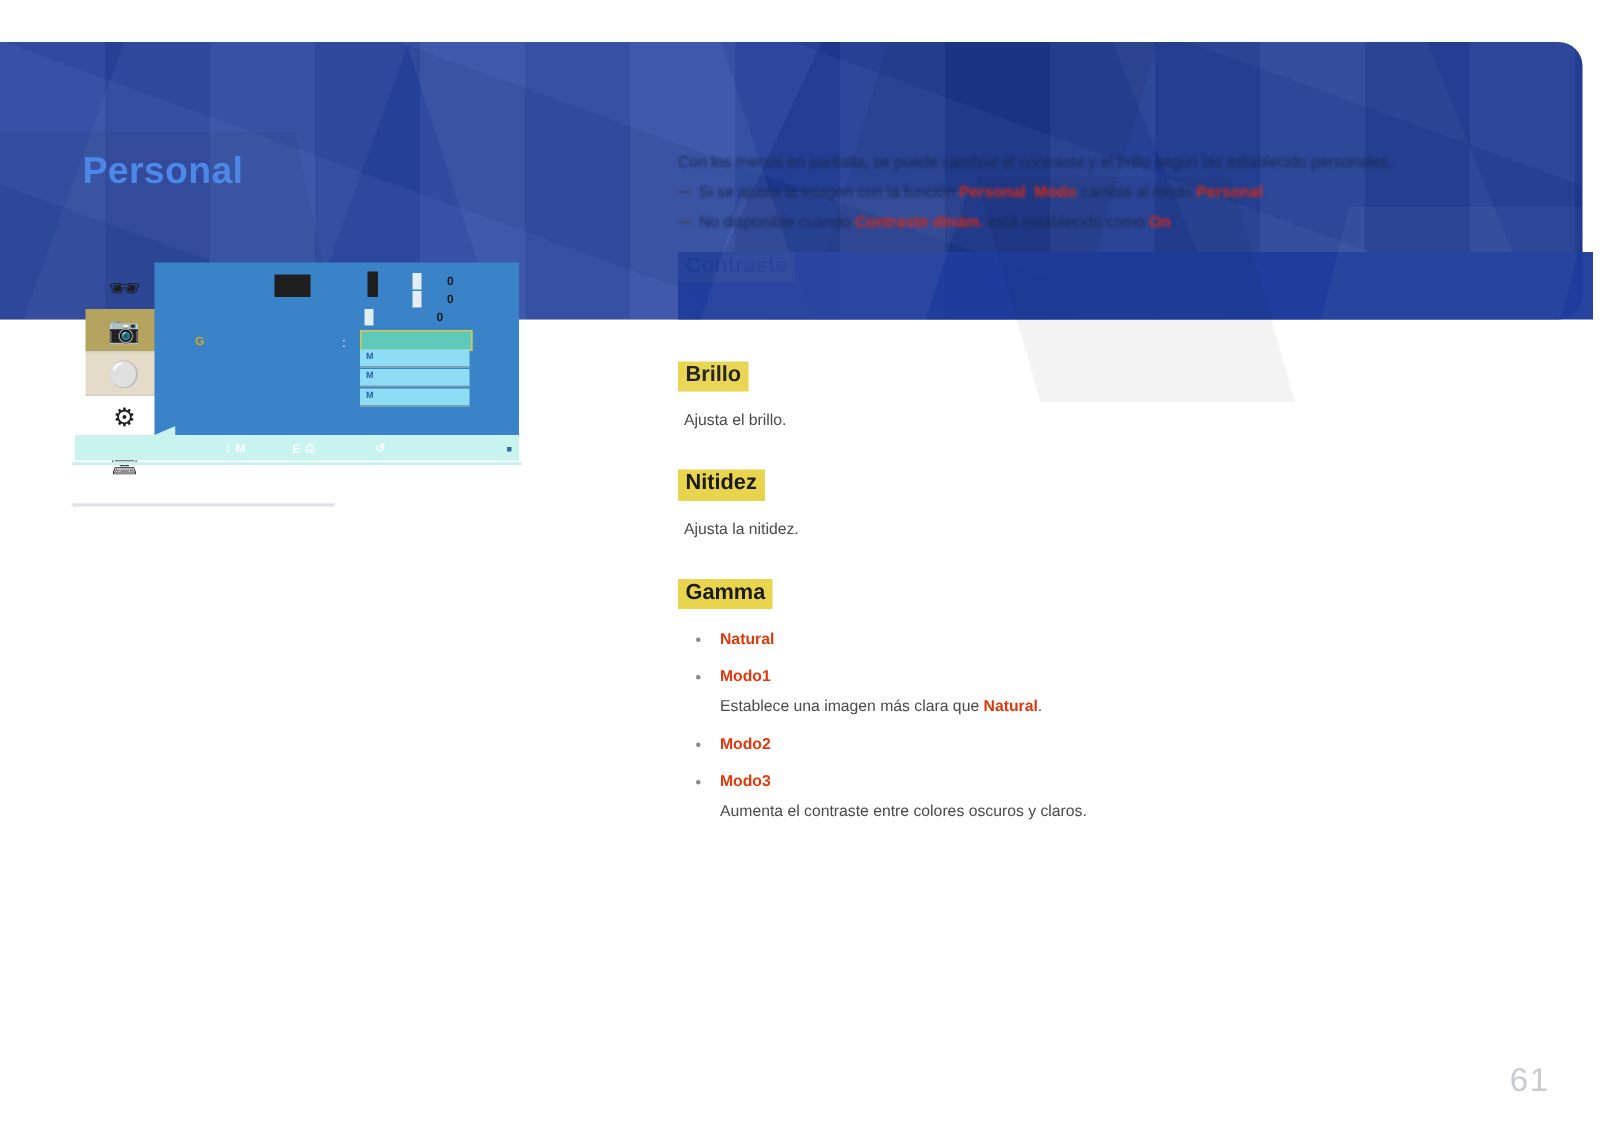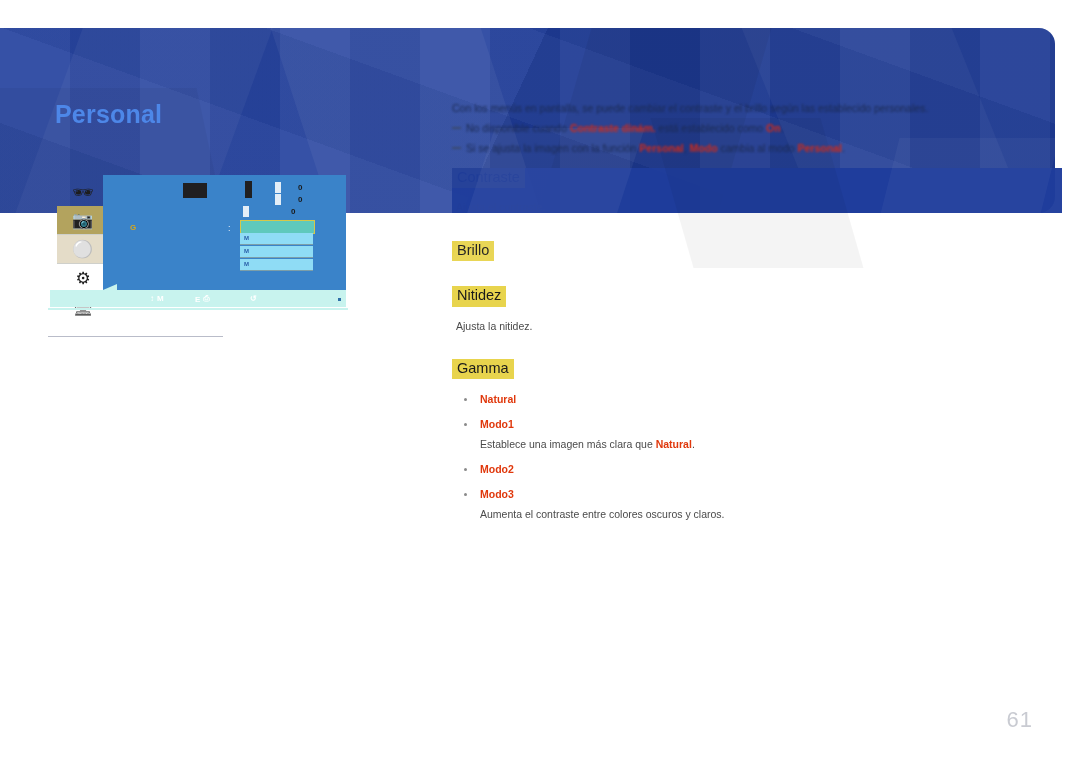--- a/index.html
+++ b/index.html
@@ -83,21 +83,21 @@
   #content{
     position:absolute;
     left:452px; top:168px;
     width:560px;
   }
   .hl{
     display:inline-block;
     background:#e8d44d;
     color:#1a1a1a;
     font-size:14.5px;
-    font-weight:normal;
+    font-weight:bold;
     padding:2px 5px 3px 5px;
     line-height:1.05;
   }
   .sec{margin-bottom:0;}
   .sec-desc{
     font-size:10.5px;
     color:#4a4a4a;
     margin:11px 0 0 4px;
     line-height:16px;
   }
@@ -295,35 +295,36 @@
   <div class="facet-b"></div>
   <div class="facet-c"></div>
   <div class="facet-d"></div>
   <div class="facet-e"></div>
 </div>
 
 <div id="page-title">Personal</div>
 
 <div id="intro">
   <div class="lead">Con los menús en pantalla, se puede cambiar el contraste y el brillo según las establecido personales.</div>
+  <div class="note-row" id="note1"><span>Si se ajusta la imagen con la función </span><span class="kw-red">Personal</span><span>, </span><span class="kw-red">Modo</span><span> cambia al modo </span><span class="kw-red">Personal</span><span>.</span></div>
   <div class="note-row" id="note2"><span>No disponible cuando </span><span class="kw-red">Contraste dinám.</span><span> está establecido como </span><span class="kw-red">On</span><span>.</span></div>
-  <div class="note-row" id="note1"><span>Si se ajusta la imagen con la función </span><span class="kw-red">Personal</span><span>, </span><span class="kw-red">Modo</span><span> cambia al modo </span><span class="kw-red">Personal</span><span>.</span></div>
 </div>
 
 <div id="content">
 
   <div class="sec" id="sec-contraste">
     <span class="hl">Contraste</span>
     <div class="sec-desc">Ajusta el contraste.</div>
   </div>
 
   <div class="gap-lg"></div>
 
   <div class="sec">
     <span class="hl">Brillo</span>
+    <div class="sec-desc">Ajusta el brillo.</div>
   </div>
 
   <div class="gap-md"></div>
 
   <div class="sec">
     <span class="hl">Nitidez</span>
     <div class="sec-desc">Ajusta la nitidez.</div>
   </div>
 
   <div class="gap-md"></div>

